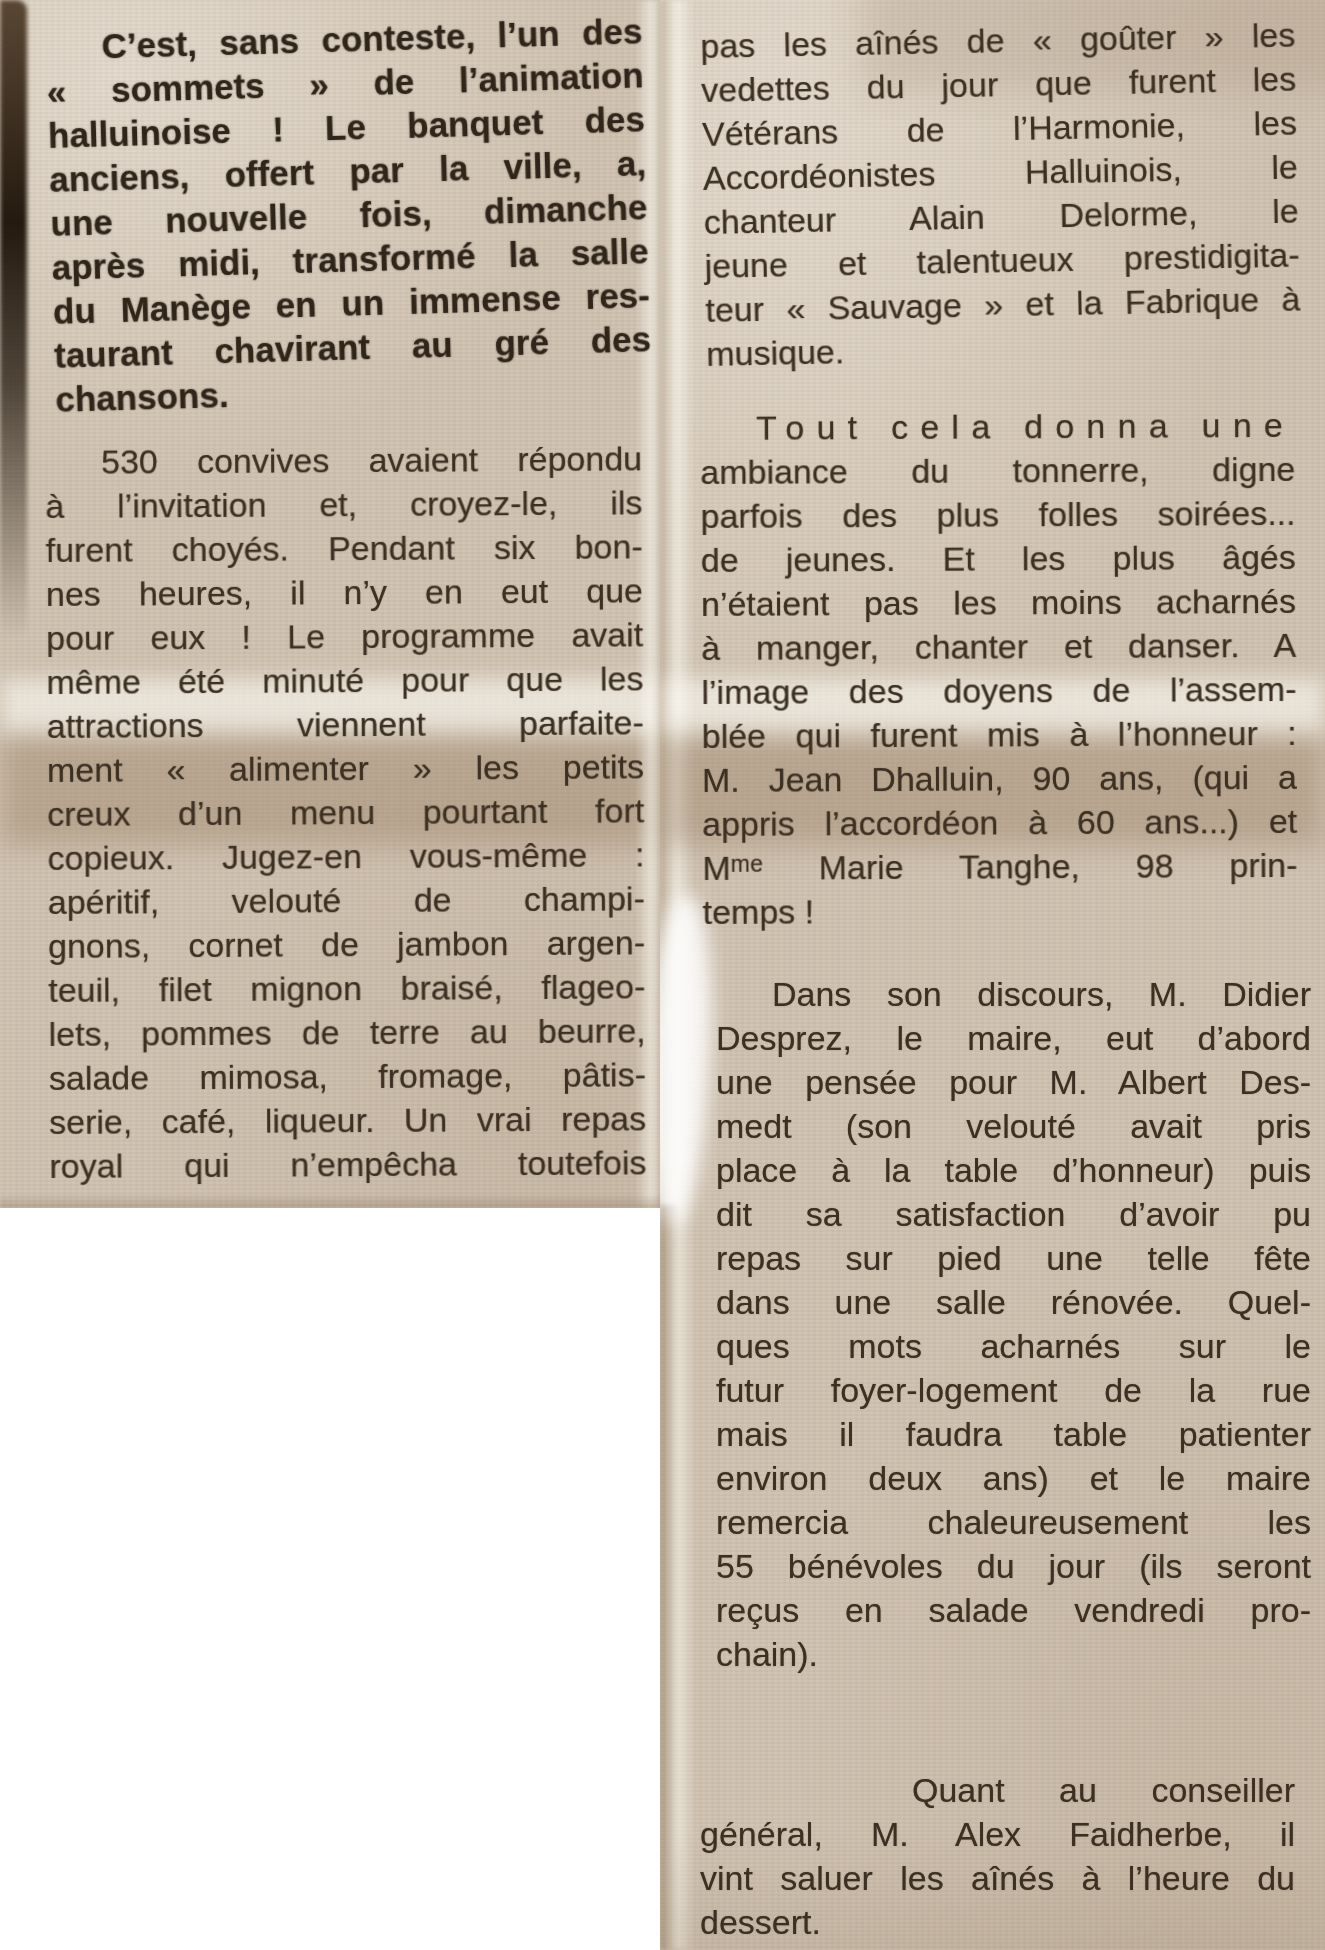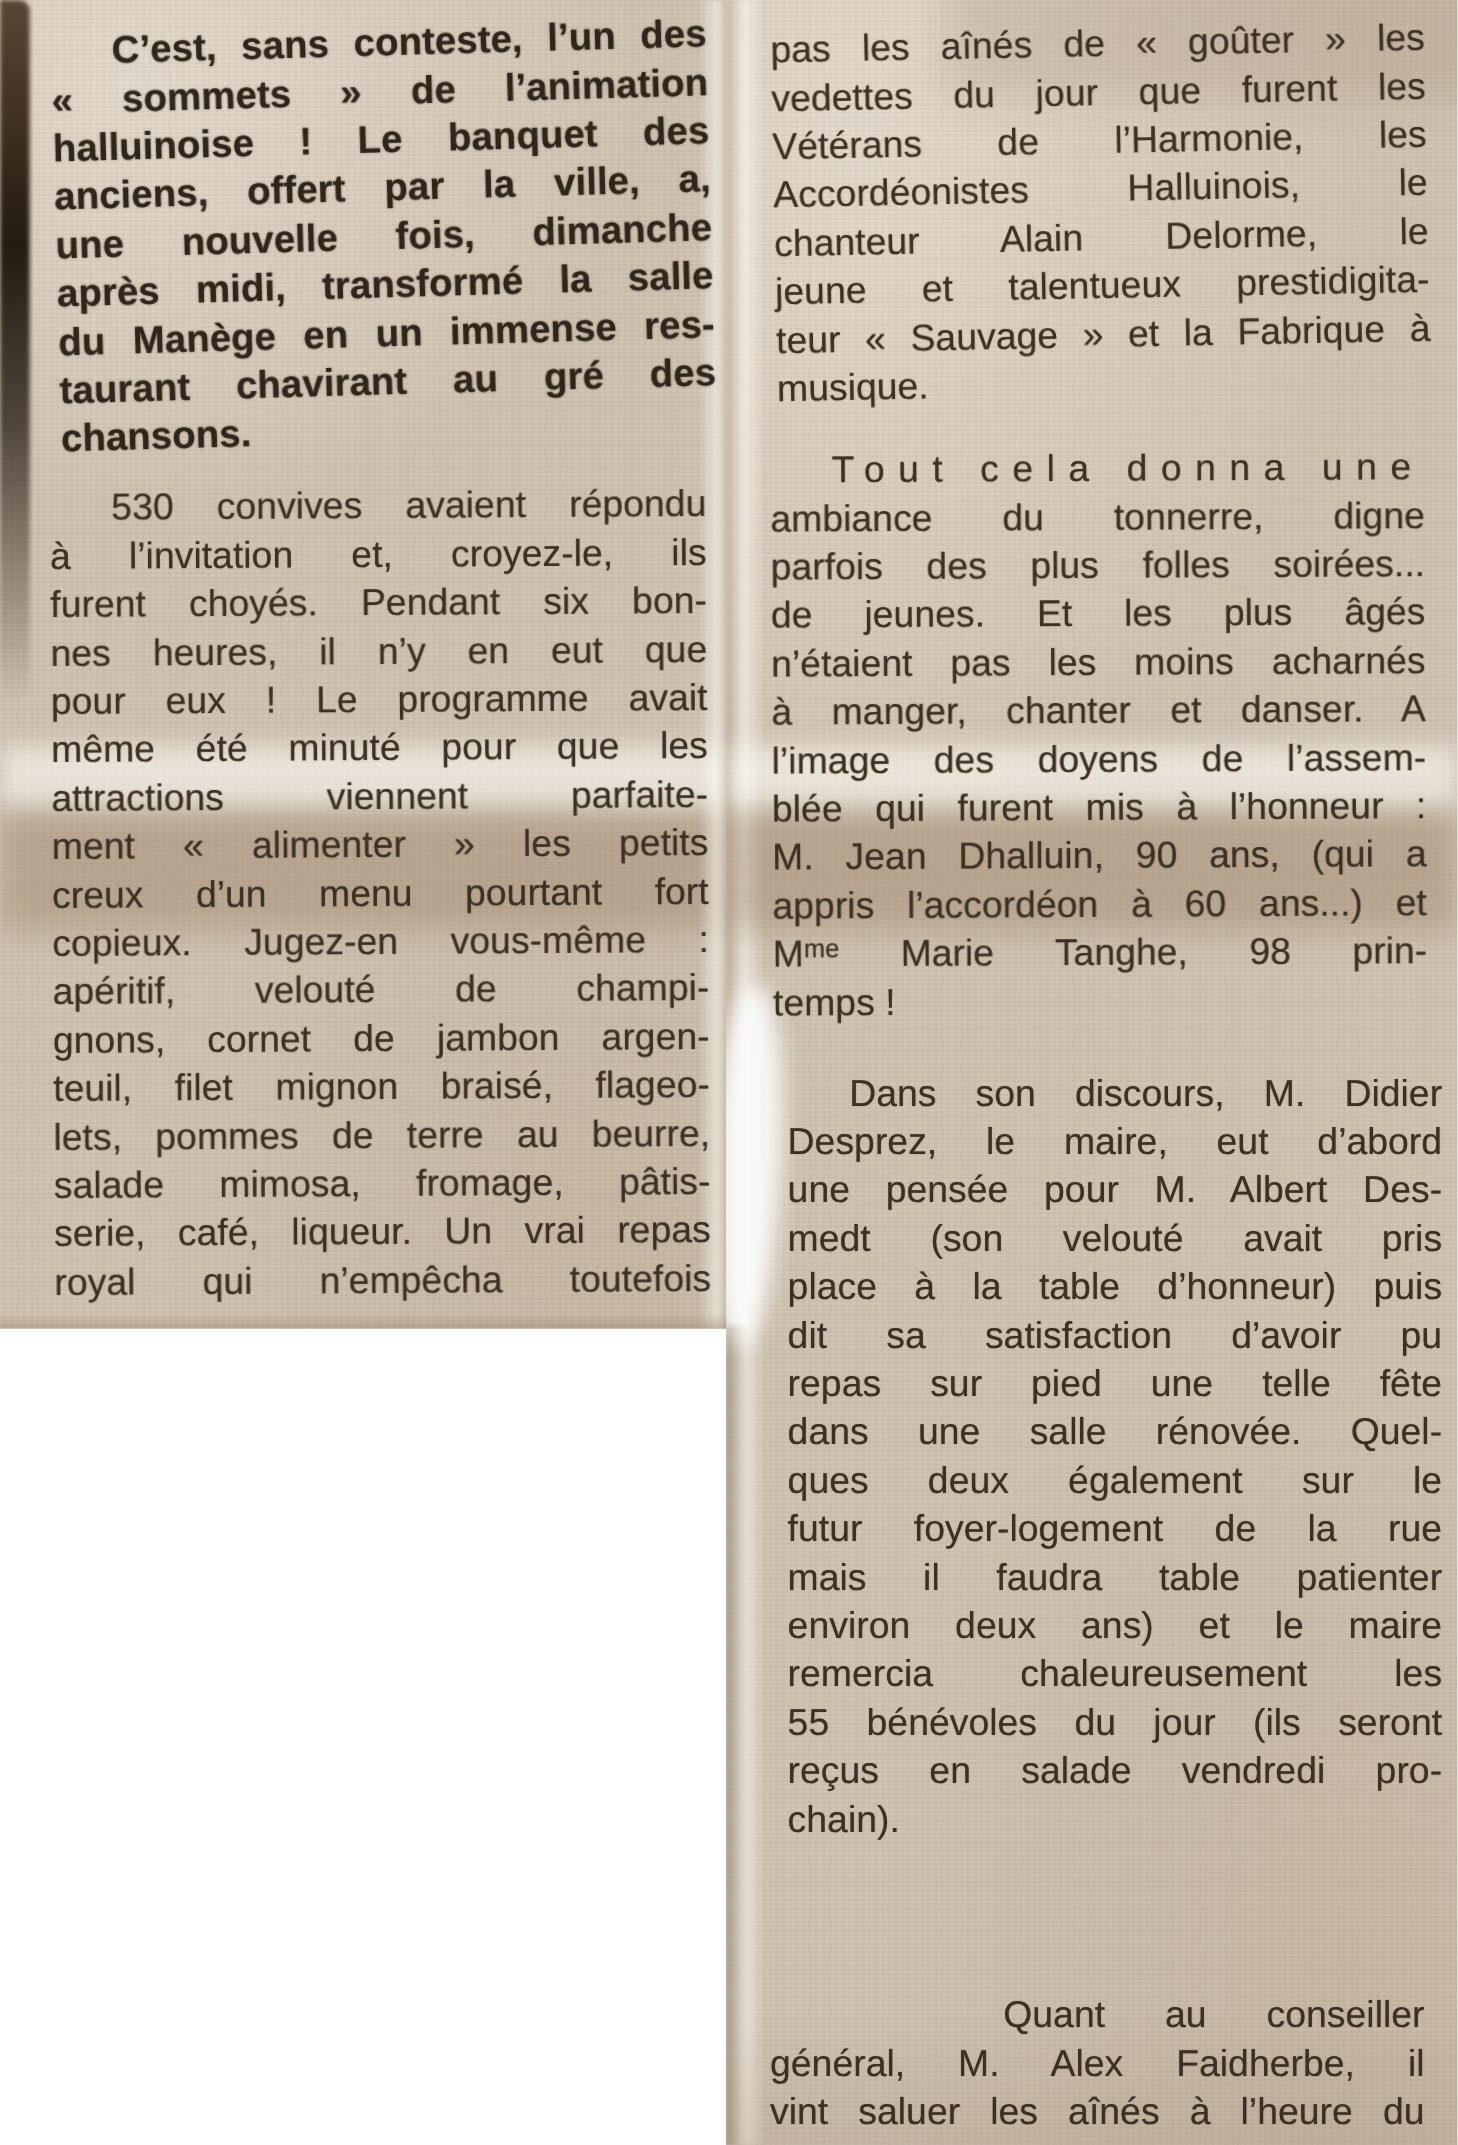--- a/index.html
+++ b/index.html
@@ -75,21 +75,21 @@
 
   
   .col{position:absolute;color:var(--ink,#3c3023);font-size:34px;line-height:44px;}
   .line{
     text-align:justify;text-align-last:justify;
     text-shadow:0 0 1px rgba(56,42,28,.55);
     white-space:nowrap;
   }
   .line.end{text-align-last:left;}
   .line.ind{text-indent:56px;}
-  .line.bigind{text-indent:212px;margin-top:42px;}
+  .line.bigind{text-indent:212px;}
   .line.spread{letter-spacing:.36em;}
   .lead .line{
     font-weight:700;font-size:35px;
     color:var(--ink-bold,#30251a);
     text-shadow:0 0 2px rgba(40,28,16,.5);
   }
   .blurry{filter:blur(0.6px);}
   .soft{filter:blur(0.3px);}
 </style>
 </head>
@@ -174,21 +174,21 @@
 
     <div class="col" style="left:56px;top:972px;width:595px;">
         <div class="line ind">Dans son discours, M. Didier</div>
         <div class="line">Desprez, le maire, eut d’abord</div>
         <div class="line">une pensée pour M. Albert Des-</div>
         <div class="line">medt (son velouté avait pris</div>
         <div class="line">place à la table d’honneur) puis</div>
         <div class="line">dit sa satisfaction d’avoir pu</div>
         <div class="line">repas sur pied une telle fête</div>
         <div class="line">dans une salle rénovée. Quel-</div>
-        <div class="line">ques deux également sur le</div>
+        <div class="line">ques mots acharnés sur le</div>
         <div class="line">futur foyer-logement de la rue</div>
         <div class="line">mais il faudra table patienter</div>
         <div class="line">environ deux ans) et le maire</div>
         <div class="line">remercia chaleureusement les</div>
         <div class="line">55 bénévoles du jour (ils seront</div>
         <div class="line">reçus en salade vendredi pro-</div>
         <div class="line end">chain).</div>
       </div>
 
     <div class="col" style="left:40px;top:1768px;width:595px;">

